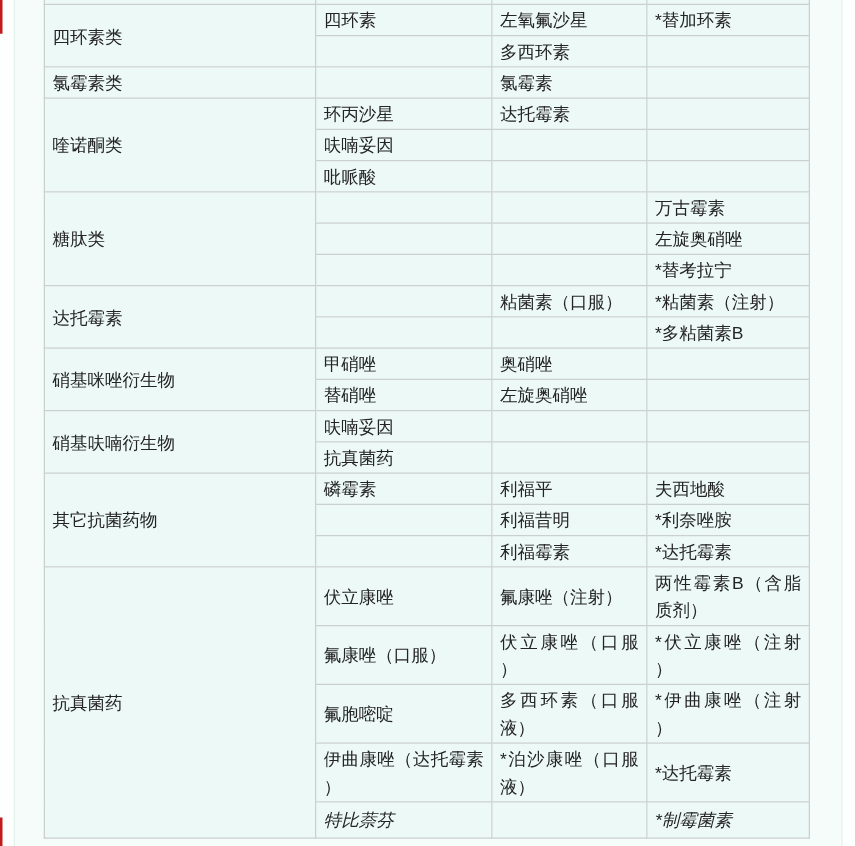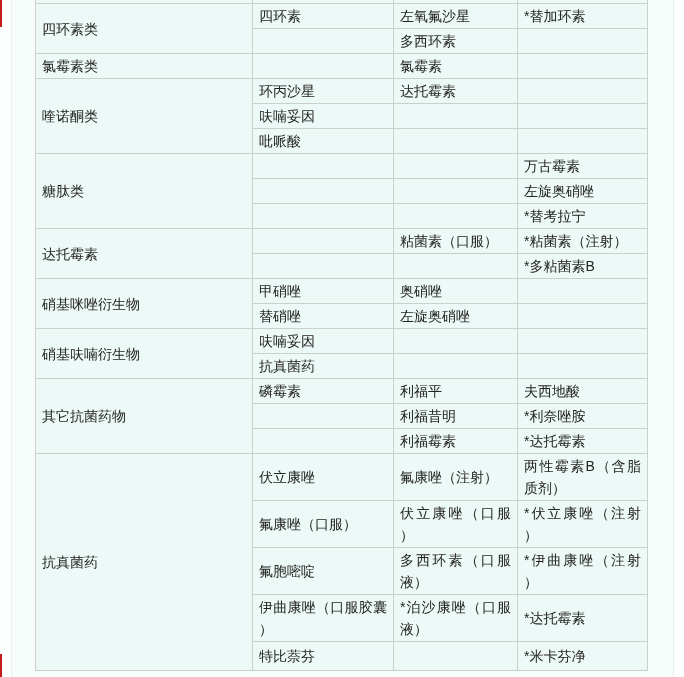--- a/index.html
+++ b/index.html
@@ -24,21 +24,21 @@
     padding:1px 6px;vertical-align:middle;
     text-align:justify;line-break:anywhere;word-break:break-all;
     overflow:hidden;
   }
   td.cat{
     font-weight:normal;color:#1b1b2e;text-align:left;line-break:auto;word-break:keep-all;
   }
   tr.cut{height:25px;}
   tr.std{height:25px;}
   tr.tall{height:47px;}
-  tr.last{height:29px;}
+  tr.last{height:29px;font-style:italic;}
   .red-mark{position:absolute;left:0;width:2px;background:#c21b1b;}
   .red-top{top:0;height:27px;}
   .red-bottom{top:654px;height:23px;}
 </style>
 </head>
 <body>
 
 <div class="panel"></div>
 
 <div class="red-mark red-top"></div>
@@ -166,23 +166,23 @@
         <td>氟康唑（口服）</td>
         <td>伏立康唑（口服）</td>
         <td>*伏立康唑（注射）</td>
       </tr>
       <tr class="tall">
         <td>氟胞嘧啶</td>
         <td>多西环素（口服液）</td>
         <td>*伊曲康唑（注射）</td>
       </tr>
       <tr class="tall">
-        <td>伊曲康唑（口服胶囊）</td>
+        <td>伊曲康唑（达托霉素）</td>
         <td>*泊沙康唑（口服液）</td>
         <td>*达托霉素</td>
       </tr>
       <tr class="last">
         <td>特比萘芬</td>
         <td></td>
-        <td>*米卡芬净</td>
+        <td>*制霉菌素</td>
       </tr>
     </tbody>
 </table>
 
 </body></html>

